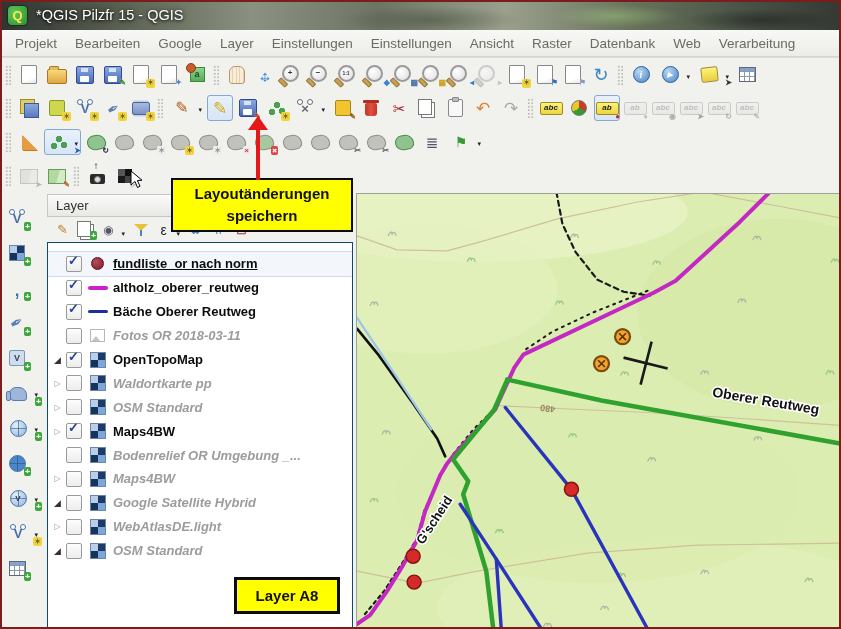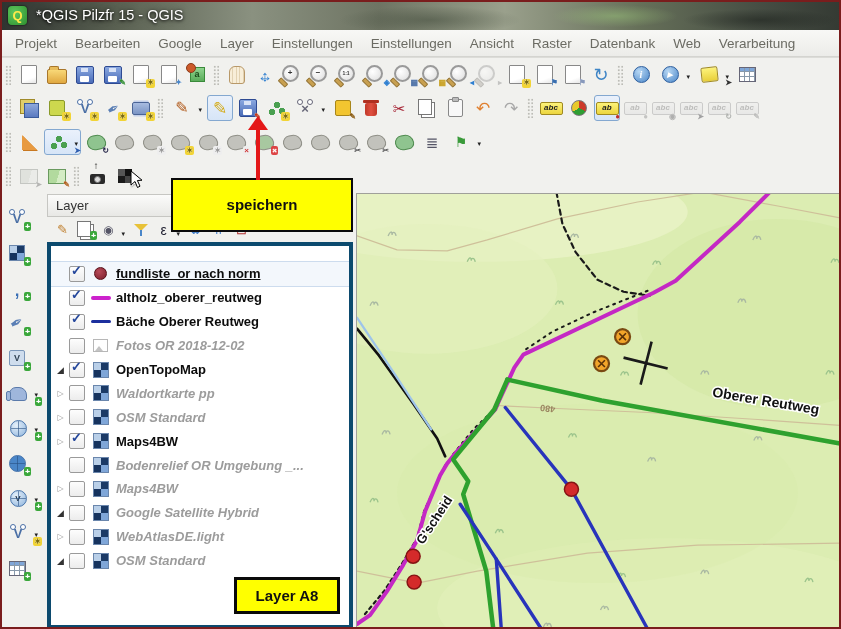--- a/index.html
+++ b/index.html
@@ -104,21 +104,21 @@
 
   
   .main{position:absolute;top:193px;left:0;width:841px;height:436px;display:flex;background:#f1f1ee}
   .side{width:46px;flex:none;display:flex;flex-direction:column;gap:9px;padding:12px 0 0 3px;box-sizing:border-box}
   .panel{width:310px;flex:none;display:flex;flex-direction:column;box-sizing:border-box;padding:1px 3px 0 1px}
   .ptitle{flex:none;height:21px;line-height:21px;background:linear-gradient(#fbfbfa,#e8e8e5);border:1px solid #c6c6c2;
     font-size:13px;color:#333;padding-left:8px}
   .ptools{flex:none;height:25px;display:flex;align-items:center;gap:0;padding-left:4px;background:#f1f1ee}
   .ptools .tbi{width:21px;height:21px}
   .ptools .tbi.hasdd{width:30px}
-  .llist{flex:1;background:#fff;border:4px solid #0c4a6e;overflow:hidden;padding-top:16px;position:relative}
+  .llist{flex:1;background:#fff;border:1px solid #0c4a6e;overflow:hidden;padding-top:9px;position:relative}
   .lrow{height:23.9px;display:flex;align-items:center;padding-left:3px}
   .lrow.sel{background:#f3f7fc;outline:1px solid #cddcee}
   .exp{width:13px;flex:none;font-size:8px;color:#9a9a9a;text-align:center}
   .exp.e{color:#333;font-size:9px}
   .cb{width:14px;height:14px;flex:none;border:1px solid #9a9a9a;background:linear-gradient(#fdfdfd,#ececec);border-radius:2px;position:relative;margin:0 2px}
   .cb.on::after{content:'✓';position:absolute;left:1px;top:-3px;font:bold 13px/1 "Liberation Sans",sans-serif;color:#26489c}
   .sym{width:27px;display:flex;justify-content:center;align-items:center;flex:none}
   .s-point{width:11px;height:11px;border-radius:50%;background:radial-gradient(circle at 38% 32%,#b84a58,#7a1f2c);border:1px solid #5a1018}
   .s-lmag{width:20px;height:3.5px;background:#cc22cc;border-radius:2px}
   .s-rect{width:12px;height:10px;border:3px solid #2db82d;background:#fff}
@@ -540,21 +540,21 @@
               <span class="s-lblue"></span>
             </span>
             <span class="lbl">Bäche Oberer Reutweg</span>
           </div>
           <div class="lrow">
             <span class="exp"></span>
             <span class="cb"></span>
             <span class="sym">
               <span class="s-photo"></span>
             </span>
-            <span class="lbl gray">Fotos OR 2018-12-02</span>
+            <span class="lbl gray">Fotos OR 2018-03-11</span>
           </div>
           <div class="lrow">
             <span class="exp e">◢</span>
             <span class="cb on"></span>
             <span class="sym">
               <span class="s-ras"></span>
             </span>
             <span class="lbl">OpenTopoMap</span>
           </div>
           <div class="lrow">
@@ -681,20 +681,21 @@
           <text x="354" y="203" fill="#111111" font-size="14" font-family="&quot;Liberation Sans&quot;,sans-serif" font-weight="bold" transform="rotate(9.5 354 203)" stroke="#ffffff" stroke-width="3" paint-order="stroke">Oberer Reutweg</text>
           <text x="66" y="352" fill="#111111" font-size="13" font-family="&quot;Liberation Sans&quot;,sans-serif" font-weight="bold" transform="rotate(-57 66 352)" stroke="#ffffff" stroke-width="3" paint-order="stroke">G'scheid</text>
           <text x="198" y="213" fill="#9a8560" font-size="9" font-family="&quot;Liberation Sans&quot;,sans-serif" font-weight="bold" transform="rotate(187 198 213)">480</text>
         </svg>
     </div>
   </div>
 
   <div class="arrow-stem"></div>
   <div class="arrow-head"></div>
   <div class="callout">
+    <span>Layoutänderungen</span>
     <span>speichern</span>
   </div>
   <div class="figbadge">Layer A8</div>
 
   <div class="mcursor">
     <svg width="16" height="20">
         <polygon points="1,1 1,15 5,11.5 7.5,17.5 10,16.2 7.4,10.5 12,10.2" fill="#fff" stroke="#000" stroke-width="1"></polygon>
       </svg>
   </div>
 

